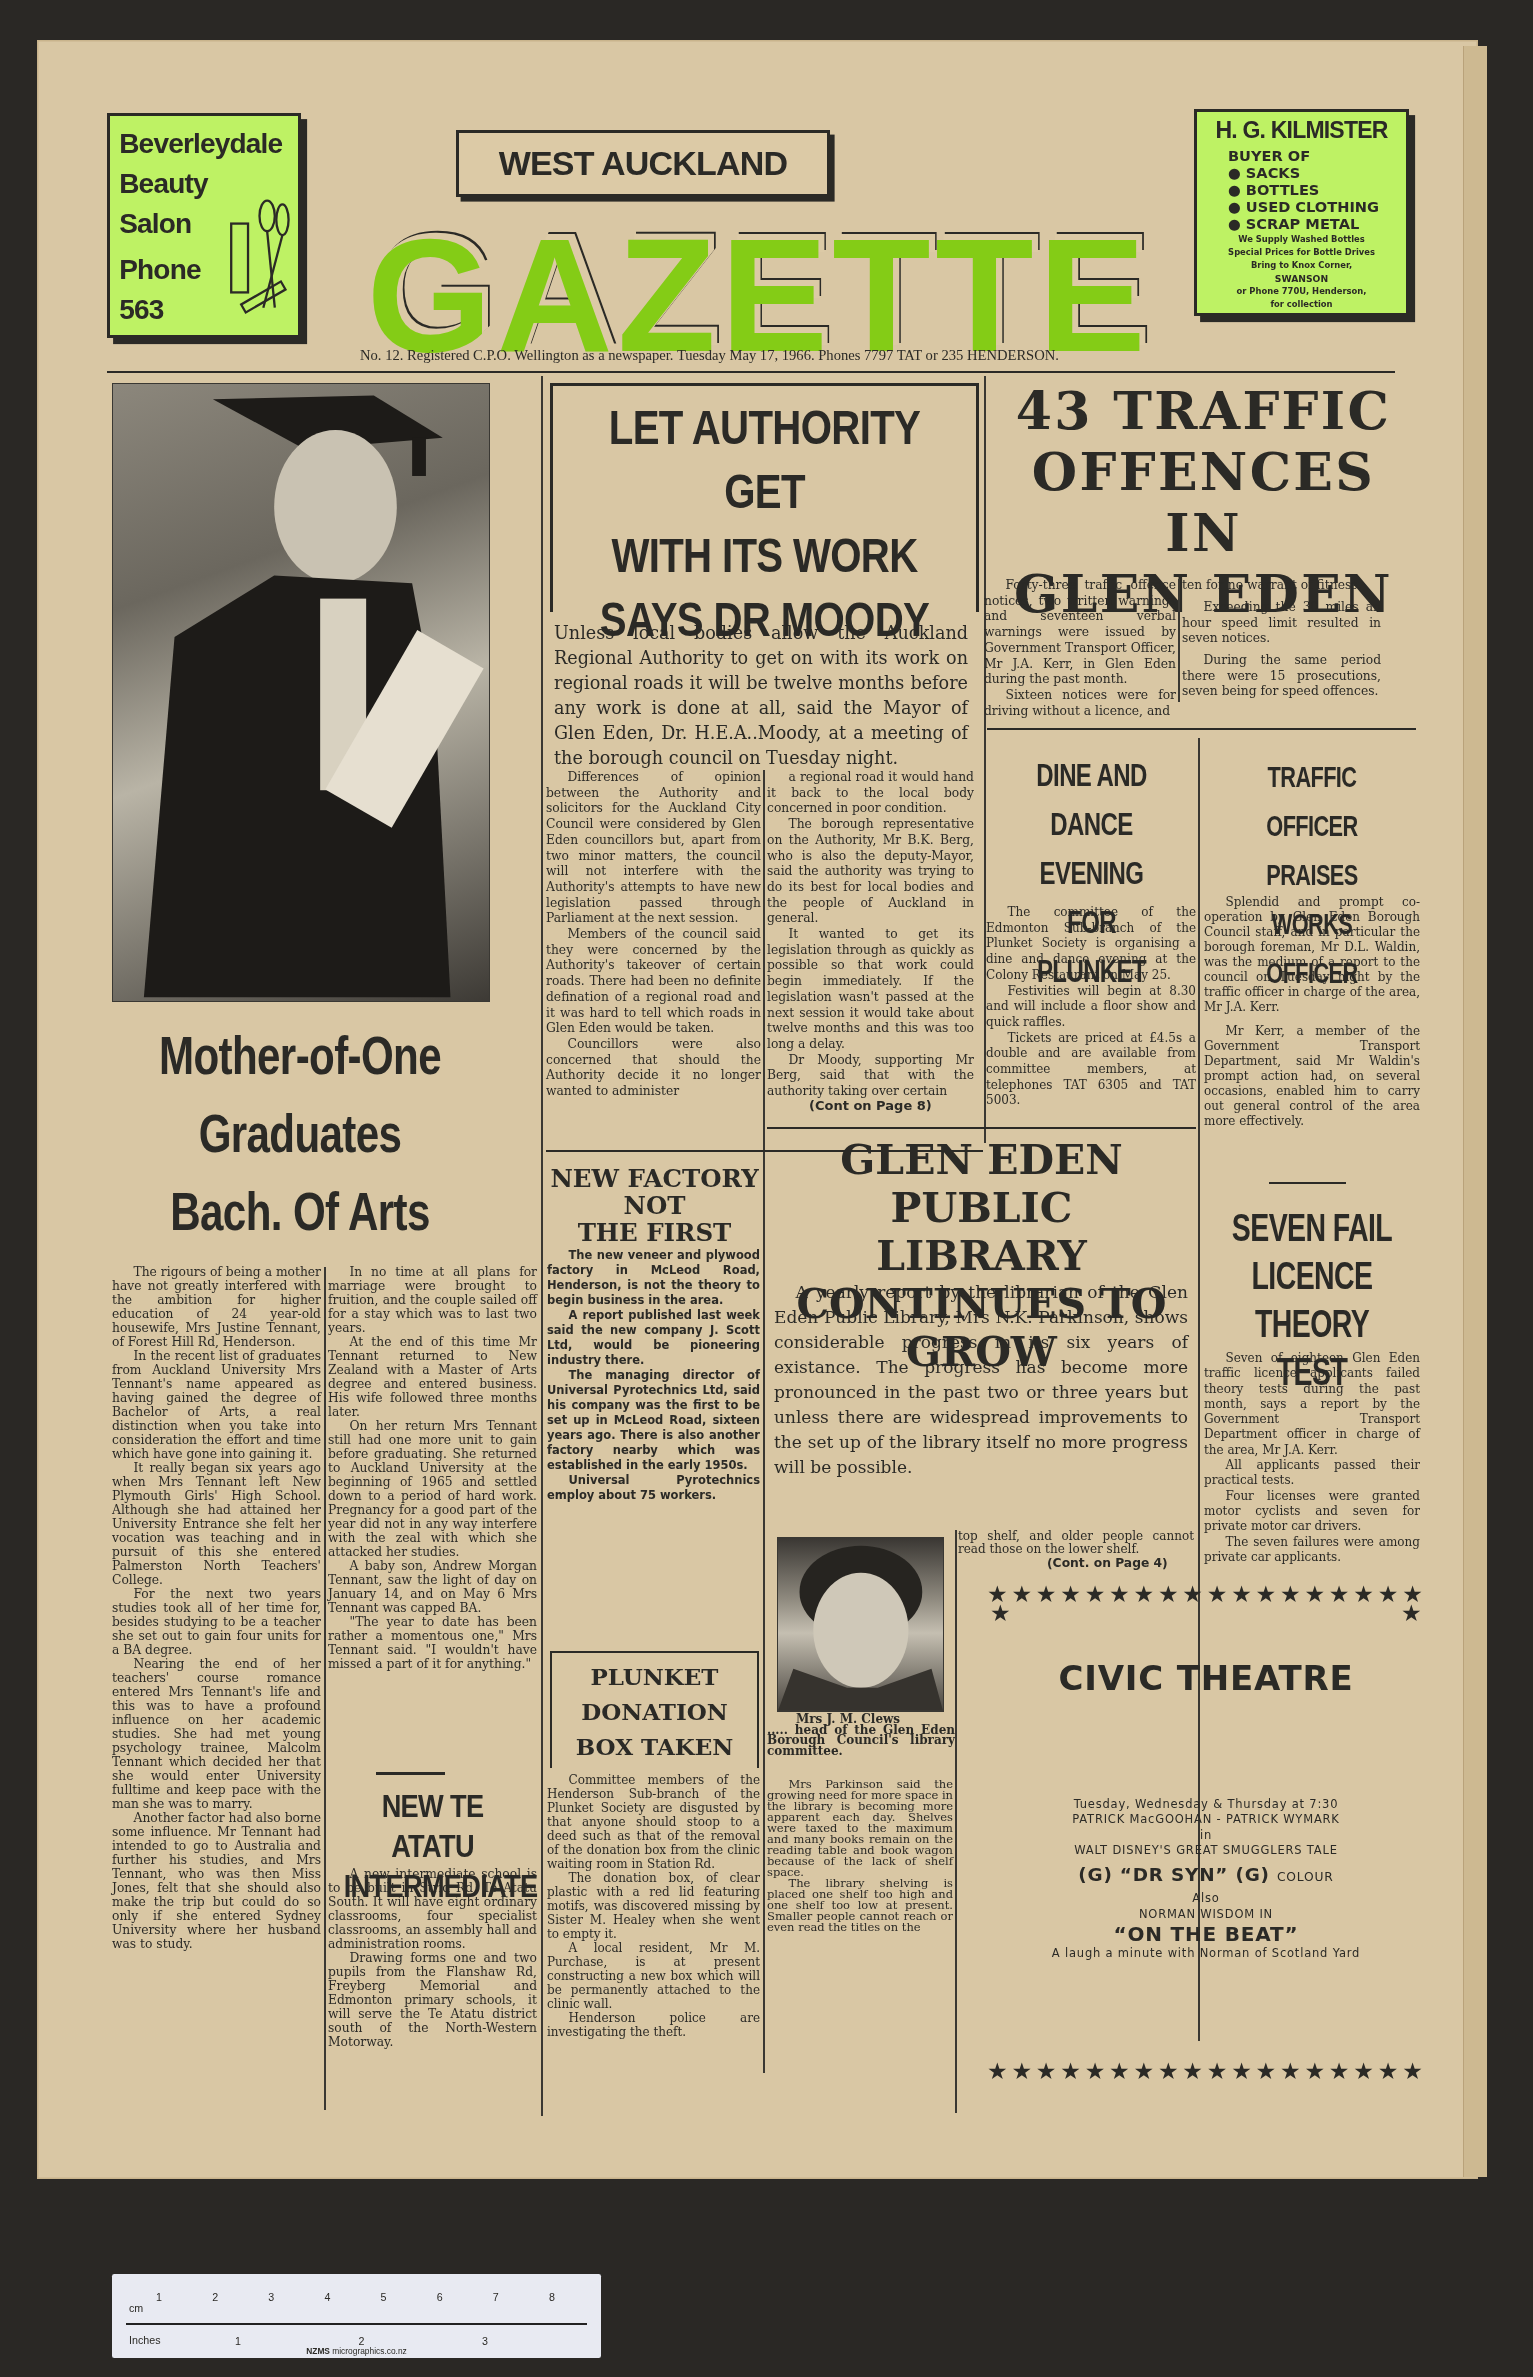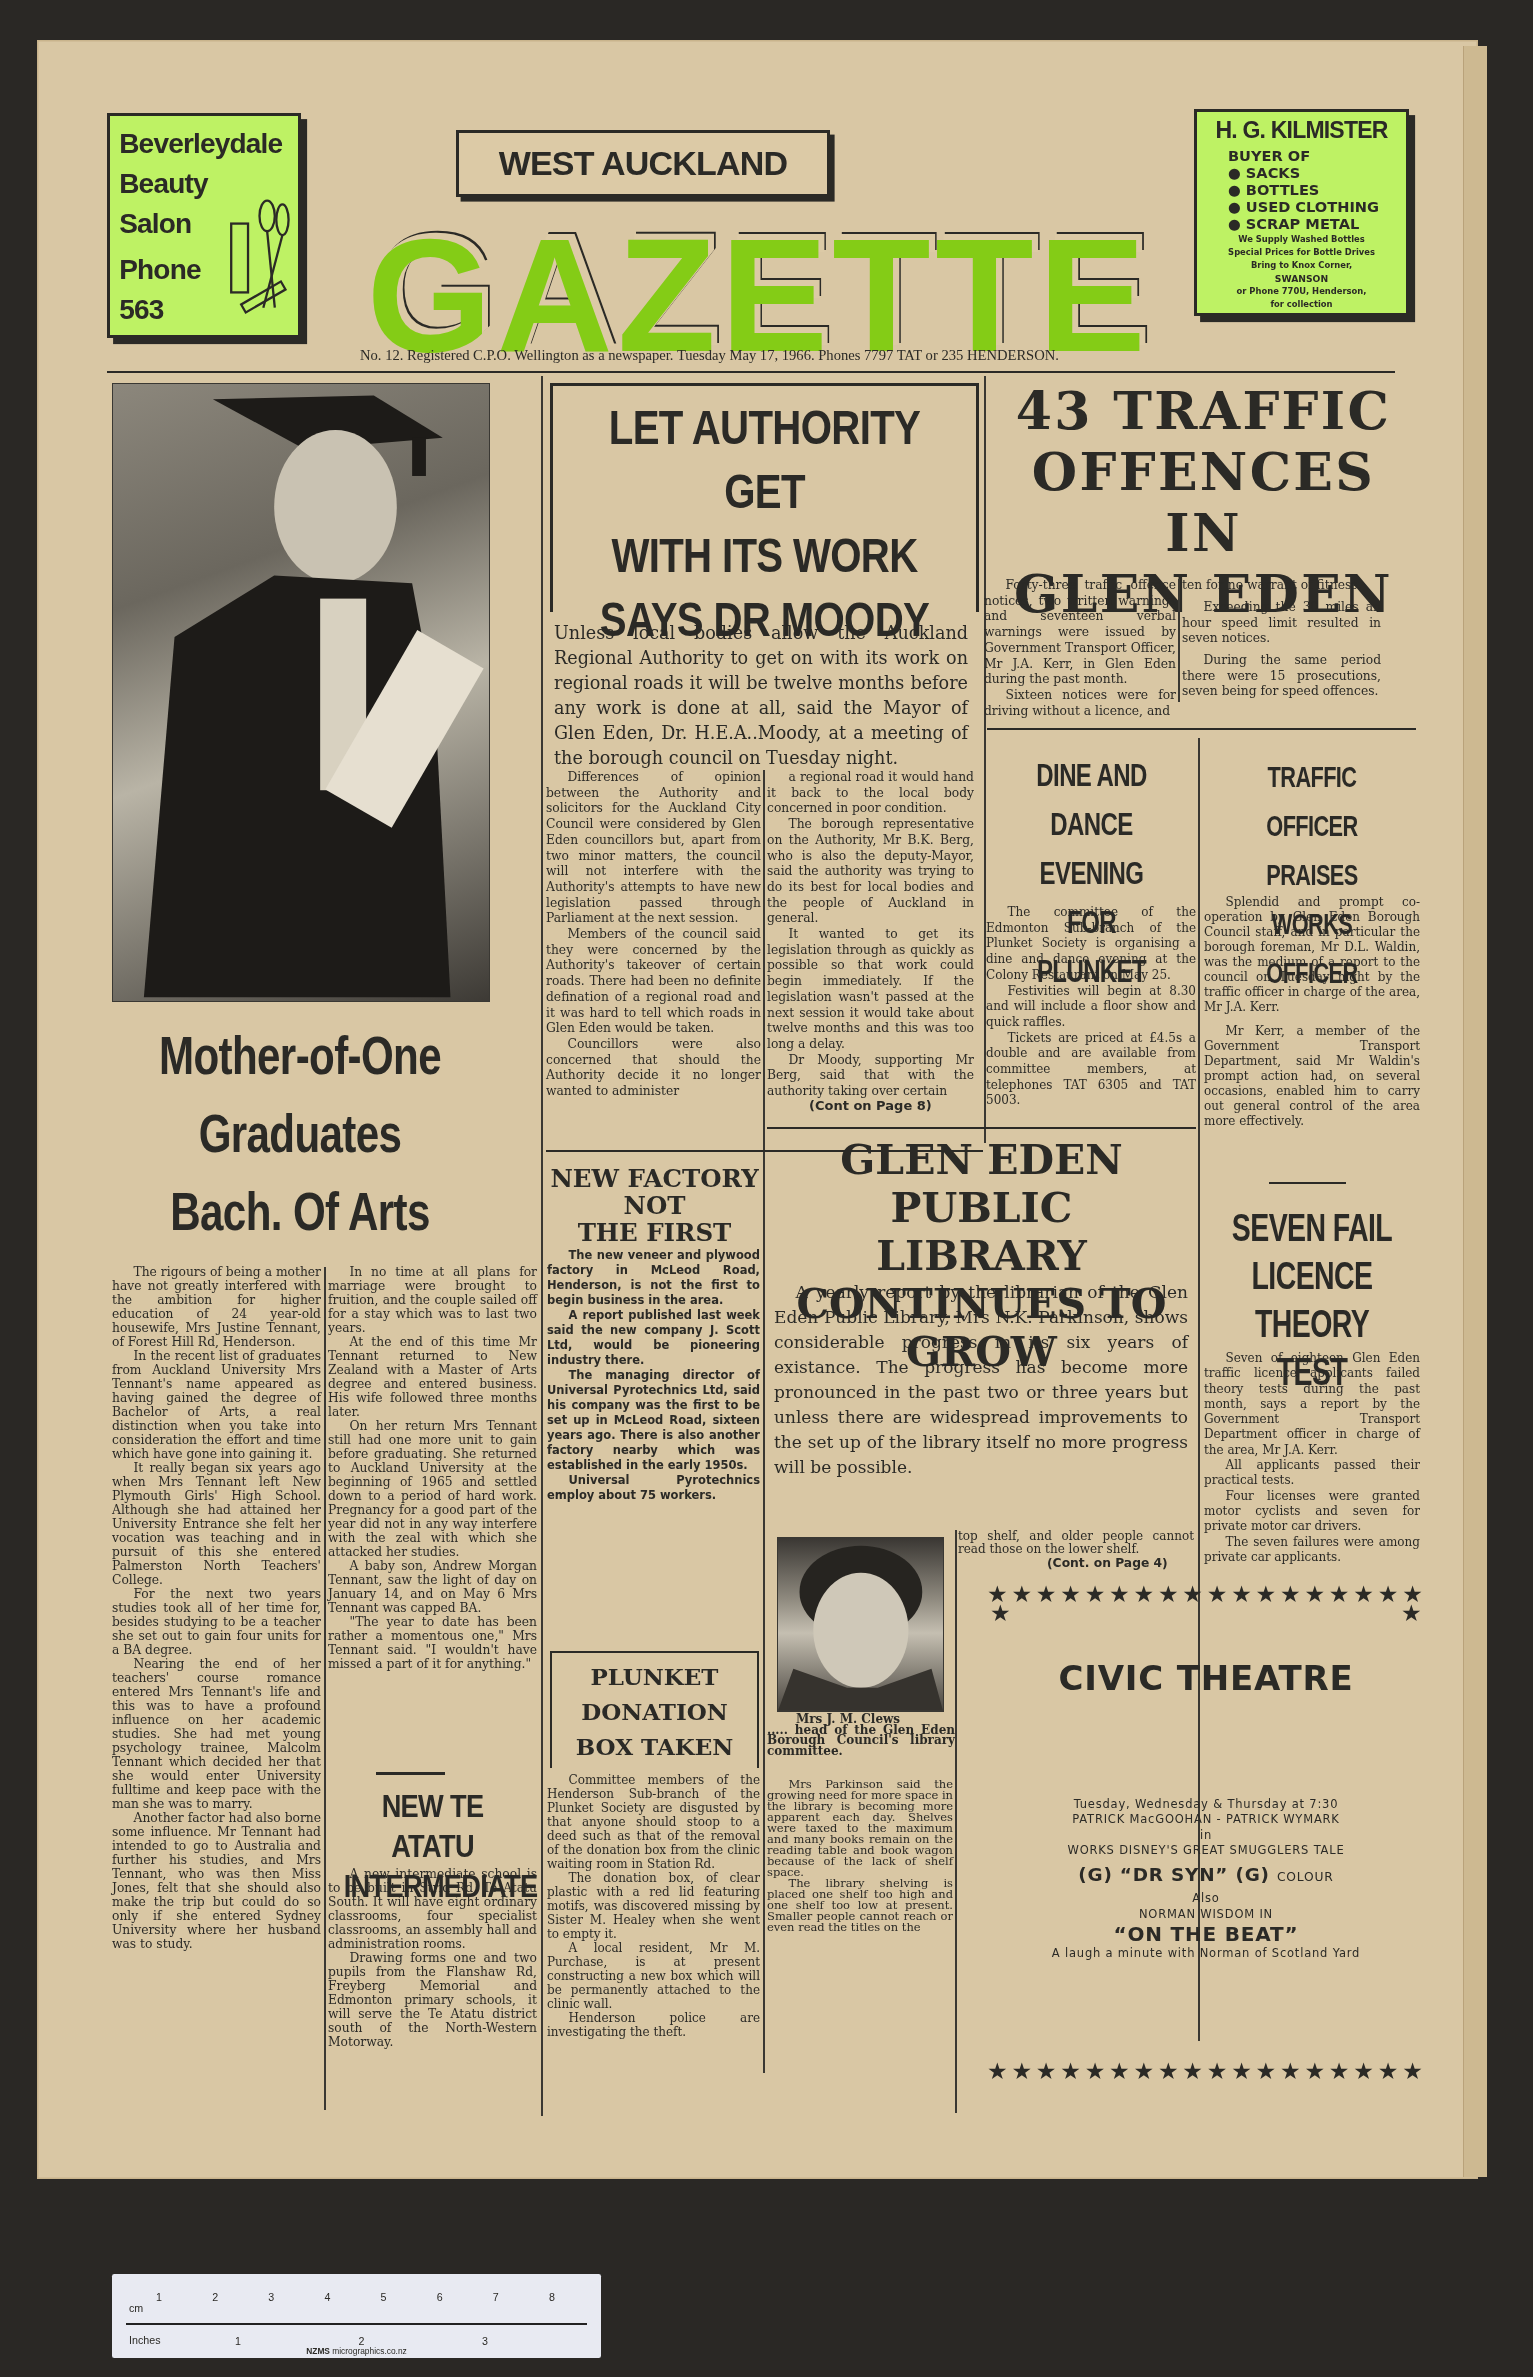--- a/index.html
+++ b/index.html
@@ -138,21 +138,21 @@
 </div>
 <div class="abs" style="left:809px;top:1098px;font-family:'DejaVu Sans',sans-serif;font-weight:bold;font-size:13px;">(Cont on Page 8)</div>
 <div class="rule-h" style="left:546px;top:1150px;width:437px;"></div>
 
 <div class="hl" style="position:absolute;left:546px;top:1165px;width:217px;font-family:'DejaVu Serif',serif;font-weight:bold;font-size:24.5px;line-height:27px;">
   <div>NEW FACTORY</div>
   <div>NOT</div>
   <div>THE FIRST</div>
 </div>
 <div class="col" style="left:547px;top:1248px;width:213px;font-family:'DejaVu Sans',sans-serif;font-weight:bold;font-size:11.5px;line-height:15px;">
-  <p>The new veneer and plywood factory in McLeod Road, Henderson, is not the first to begin business in the area.</p>
+  <p>The new veneer and plywood factory in McLeod Road, Henderson, is not the theory to begin business in the area.</p>
   <p>A report published last week said the new company J. Scott Ltd, would be pioneering industry there.</p>
   <p>The managing director of Universal Pyrotechnics Ltd, said his company was the first to be set up in McLeod Road, sixteen years ago. There is also another factory nearby which was established in the early 1950s.</p>
   <p>Universal Pyrotechnics employ about 75 workers.</p>
 </div>
 
 <div style="position:absolute;left:550px;top:1651px;width:205px;height:115px;border:2.3px solid #2b2a26;border-bottom:none;">
   <div class="hl" style="font-family:'DejaVu Serif',serif;font-weight:bold;font-size:23px;line-height:35px;margin-top:6.1px;">
     <div>PLUNKET</div>
     <div>DONATION</div>
     <div>BOX TAKEN</div>
@@ -248,21 +248,21 @@
 <div style="position:absolute;left:987px;top:1581px;width:439px;height:506px;">
   <div class="stars" style="left:0;top:0;width:439px;">★★★★★★★★★★★★★★★★★★★★★★</div>
   <div class="stars" style="left:0;top:477px;width:439px;">★★★★★★★★★★★★★★★★★★★★★★</div>
   <div class="stars" style="left:3.1px;top:23px;width:23px;white-space:normal;line-height:18.4px;">★★★★★★★★★★★★★★★★★★★★★★★★</div>
   <div class="stars" style="left:414px;top:23px;width:23px;white-space:normal;line-height:18.4px;">★★★★★★★★★★★★★★★★★★★★★★★★</div>
   <div class="hl" style="position:absolute;left:31px;top:77px;width:376px;font-family:'DejaVu Sans',sans-serif;font-weight:bold;font-size:34px;letter-spacing:0.8px;">CIVIC THEATRE</div>
   <div class="hl" style="position:absolute;left:31px;top:216px;width:376px;font-family:'DejaVu Sans',sans-serif;font-size:11.5px;line-height:15.3px;letter-spacing:0.8px;">
     <div>Tuesday, Wednesday &amp; Thursday at 7:30</div>
     <div>PATRICK MacGOOHAN - PATRICK WYMARK</div>
     <div>in</div>
-    <div>WORKS DISNEY'S GREAT SMUGGLERS TALE</div>
+    <div>WALT DISNEY'S GREAT SMUGGLERS TALE</div>
     <div style="font-weight:bold;font-size:18.4px;line-height:28px;margin-top:3.1px;"><span>(G) “DR SYN” (G)</span> <span style="font-size:12.3px;font-weight:normal">COLOUR</span></div>
     <div>Also</div>
     <div>NORMAN WISDOM IN</div>
     <div style="font-weight:bold;font-size:20px;line-height:24.5px;">“ON THE BEAT”</div>
     <div>A laugh a minute with Norman of Scotland Yard</div>
   </div>
 </div>
 
 <div class="ruler">
   <div class="axis"></div>

